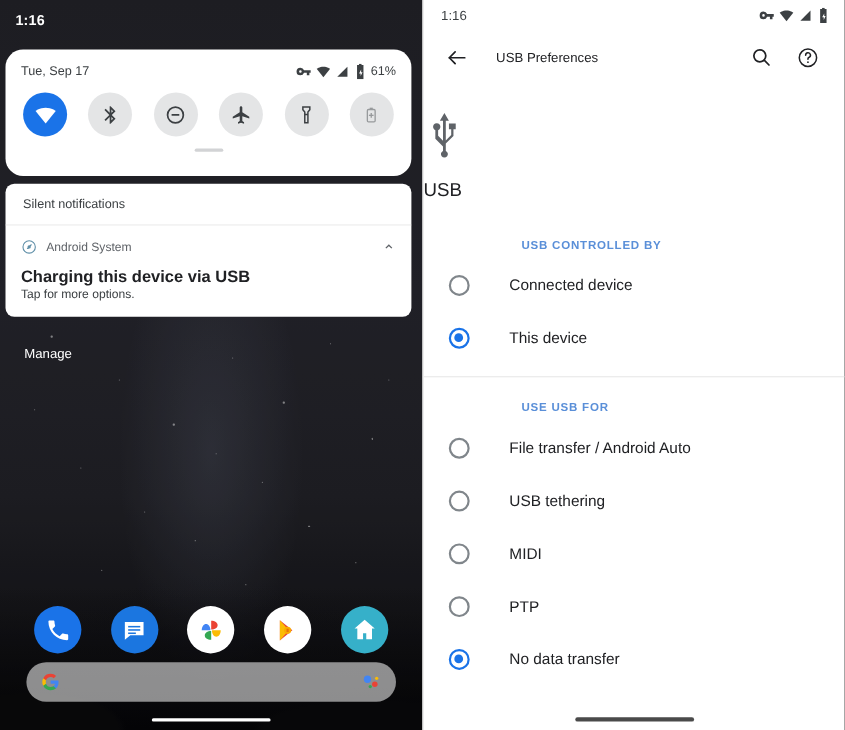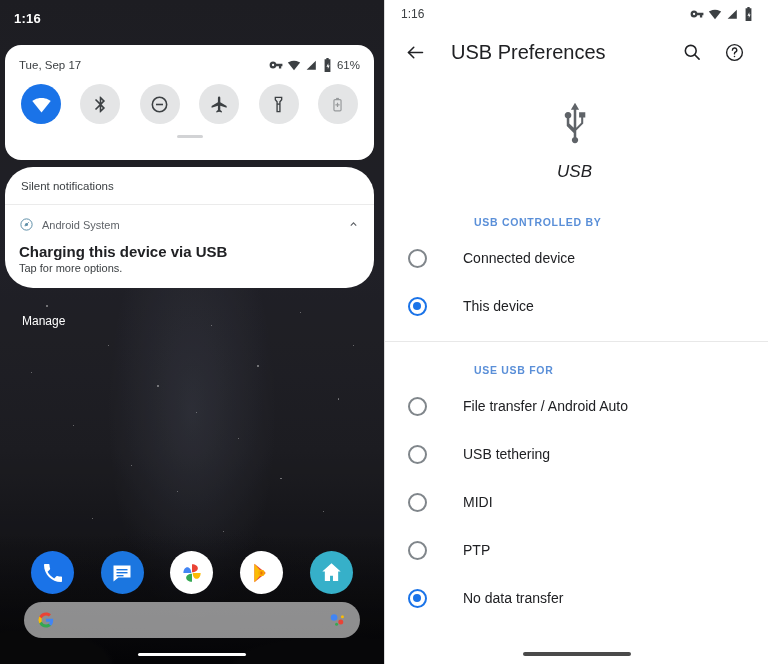--- a/index.html
+++ b/index.html
@@ -75,21 +75,21 @@
   .tile.on { background: #1a73e8; }
   .tile.dim svg { opacity: .45; }
   .qs-handle {
     width: 26px; height: 3px; border-radius: 2px; background: #d2d3d5;
     margin: 11px auto 0 auto;
   }
 
   
   .notif-card {
     position: absolute; top: 167px; left: 5px; width: 369px;
-    background: #fff; border-radius: 28px; z-index: 6; overflow: hidden;
+    background: #fff; border-radius: 8px; z-index: 6; overflow: hidden;
   }
   .notif-header {
     padding: 13px 16px 12px 16px;
     font-size: 11.5px; color: #3c4043;
     border-bottom: 1px solid #ebebeb;
   }
   .notif-item { padding: 12px 14px 14px 14px; }
   .notif-app-row { display: flex; align-items: center; gap: 8px; }
   .notif-app-name { font-size: 11px; color: #5f6368; flex: 1; }
   .notif-title { font-size: 15px; font-weight: bold; color: #202124; margin-top: 11px; }
@@ -146,24 +146,24 @@
 
   .appbar {
     height: 48px; display: flex; align-items: center;
     padding: 0 14px 0 10px; gap: 2px;
   }
   .appbar-btn {
     width: 40px; height: 40px; border-radius: 50%;
     display: flex; align-items: center; justify-content: center;
   }
   .appbar-title {
-    font-size: 20px; color: #202124; margin-left: 14px; flex: 1;
-  }
-
-  .usb-hero { text-align: center; padding: 26px 4px 6px 0; font-style: italic; }
+    font-size: 12px; color: #202124; margin-left: 14px; flex: 1;
+  }
+
+  .usb-hero { text-align: left; padding: 26px 4px 6px 0; }
   .usb-hero-label { font-size: 17px; color: #202124; margin-top: 10px; }
 
   .section-label {
     font-size: 10.5px; font-weight: bold; letter-spacing: .7px;
     color: #5a8fd8; padding: 28px 0 6px 74px; margin-left: 15px;
   }
   .section-label.tight { padding-top: 22px; }
   .radio-row {
     display: flex; align-items: center; height: 48px; padding-left: 0;
   }

